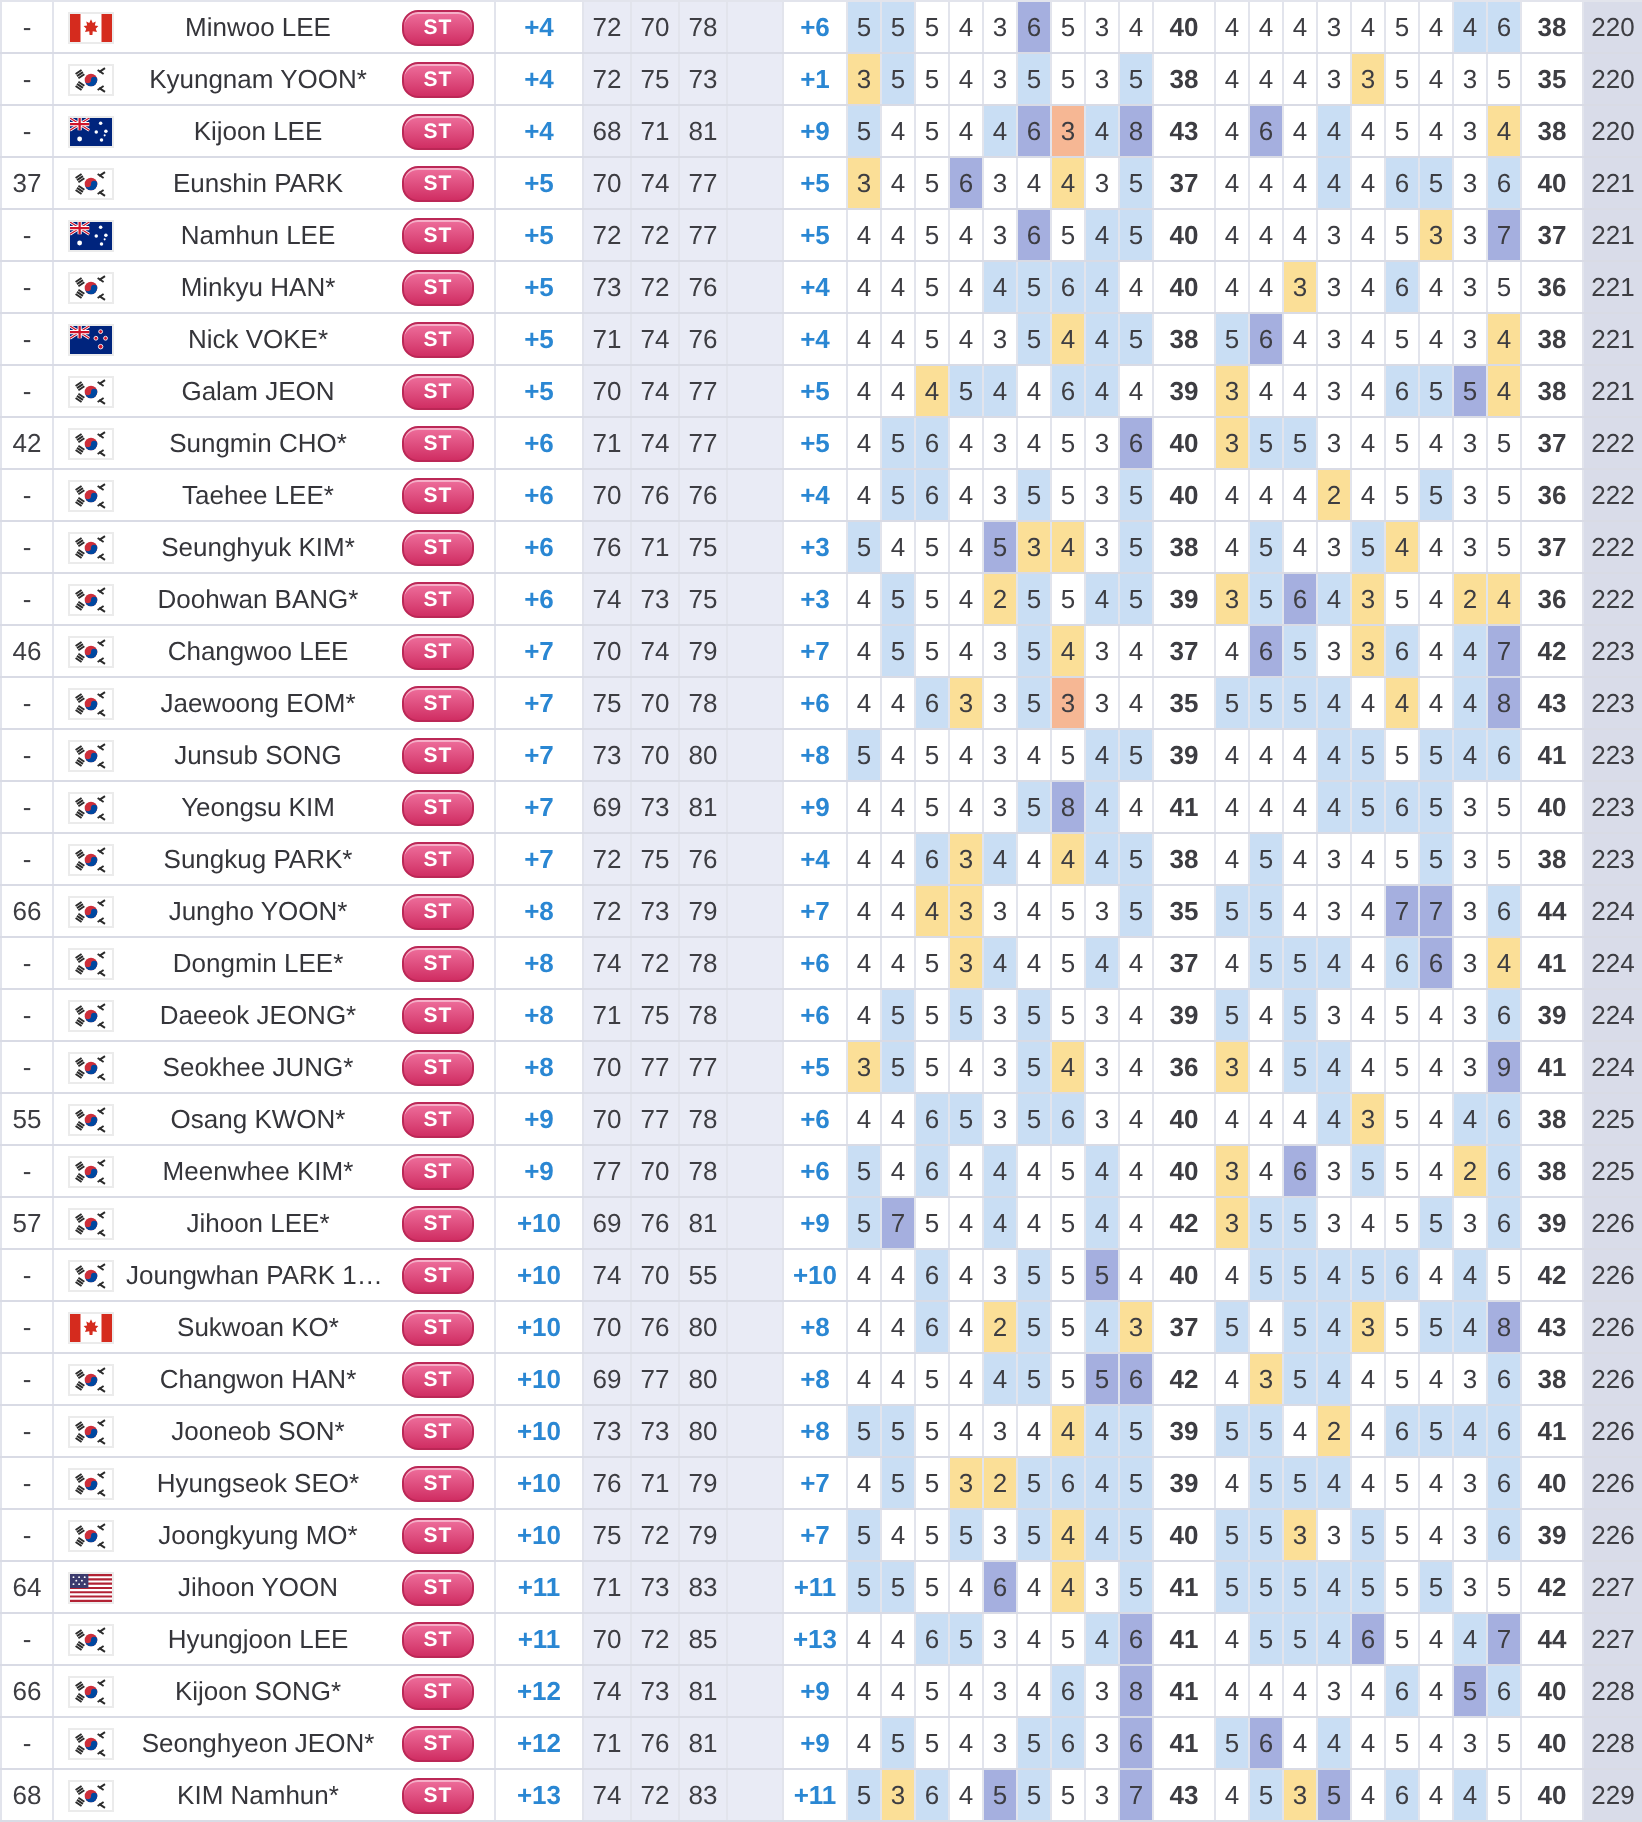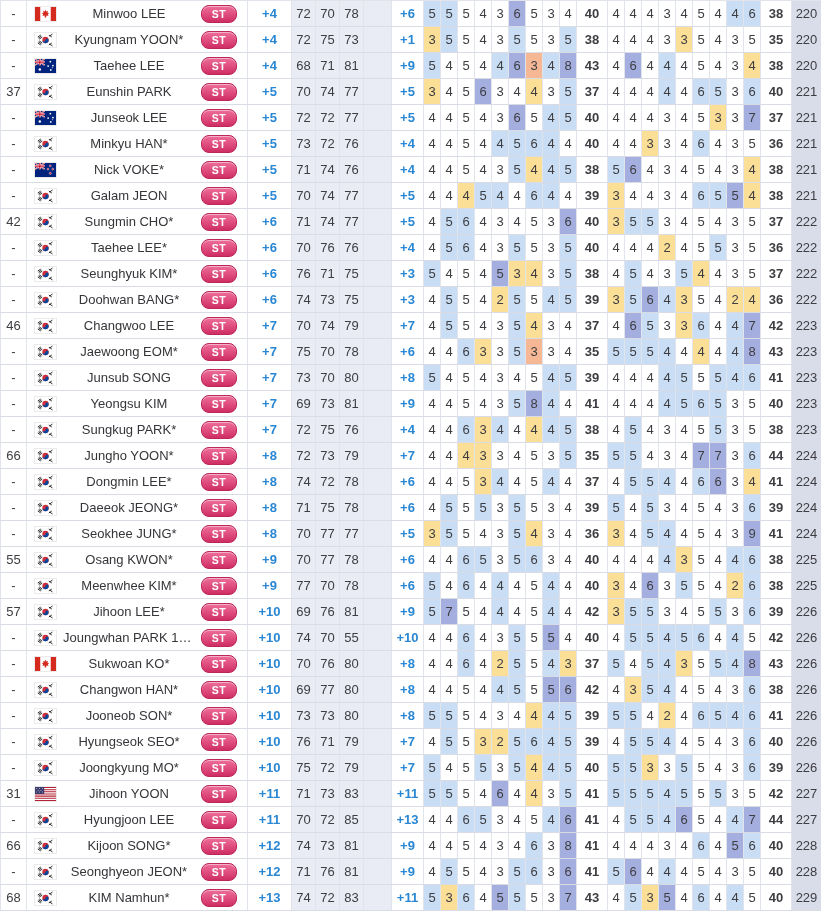--- a/index.html
+++ b/index.html
@@ -152,21 +152,21 @@
                 <g fill="#fff">
                   <circle cx="5.5" cy="12" r="1.4"></circle>
                   <circle cx="17.5" cy="3" r="1"></circle>
                   <circle cx="15" cy="8" r="1"></circle>
                   <circle cx="20.5" cy="7.5" r="1"></circle>
                   <circle cx="18" cy="12.5" r="1"></circle>
                   <circle cx="19.8" cy="9.9" r=".6"></circle>
                 </g>
               </svg>
             </span>
-            <span class="pname">Taehee LEE</span>
+            <span class="pname">Kijoon LEE</span>
             <span class="badge" style="background: linear-gradient(rgb(238, 111, 156), rgb(208, 46, 99)); border: 1px solid rgb(187, 39, 86);">ST</span>
           </div>
         </td>
         <td class="blue" style="color: rgb(42, 135, 211);">+4</td>
         <td class="rcol" style="background: rgb(233, 235, 245);">68</td>
         <td class="rcol" style="background: rgb(233, 235, 245);">71</td>
         <td class="rcol" style="background: rgb(233, 235, 245);">81</td>
         <td class="gapcol" style="background: rgb(233, 235, 245);"></td>
         <td class="blue" style="color: rgb(42, 135, 211);">+9</td>
         <td class="hole" style="background: rgb(201, 222, 244);">5</td>
@@ -255,21 +255,21 @@
                 <g fill="#fff">
                   <circle cx="5.5" cy="12" r="1.4"></circle>
                   <circle cx="17.5" cy="3" r="1"></circle>
                   <circle cx="15" cy="8" r="1"></circle>
                   <circle cx="20.5" cy="7.5" r="1"></circle>
                   <circle cx="18" cy="12.5" r="1"></circle>
                   <circle cx="19.8" cy="9.9" r=".6"></circle>
                 </g>
               </svg>
             </span>
-            <span class="pname">Junseok LEE</span>
+            <span class="pname">Namhun LEE</span>
             <span class="badge" style="background: linear-gradient(rgb(238, 111, 156), rgb(208, 46, 99)); border: 1px solid rgb(187, 39, 86);">ST</span>
           </div>
         </td>
         <td class="blue" style="color: rgb(42, 135, 211);">+5</td>
         <td class="rcol" style="background: rgb(233, 235, 245);">72</td>
         <td class="rcol" style="background: rgb(233, 235, 245);">72</td>
         <td class="rcol" style="background: rgb(233, 235, 245);">77</td>
         <td class="gapcol" style="background: rgb(233, 235, 245);"></td>
         <td class="blue" style="color: rgb(42, 135, 211);">+5</td>
         <td class="hole" style="background: rgb(255, 255, 255);">4</td>
@@ -1489,21 +1489,21 @@
         <td class="hole" style="background: rgb(255, 255, 255);">3</td>
         <td class="hole" style="background: rgb(201, 222, 244);">5</td>
         <td class="hole" style="background: rgb(255, 255, 255);">5</td>
         <td class="hole" style="background: rgb(255, 255, 255);">4</td>
         <td class="hole" style="background: rgb(255, 255, 255);">3</td>
         <td class="hole" style="background: rgb(201, 222, 244);">6</td>
         <td class="sum">39</td>
         <td class="total" style="background: rgb(217, 220, 233);">226</td>
       </tr>
       <tr>
-        <td class="pos">31</td>
+        <td class="pos">64</td>
         <td class="player">
           <div class="pcell">
             <span class="flag">
               <svg viewBox="0 0 24 16" width="21" height="14">
                 <rect width="24" height="16" fill="#b22234"></rect>
                 <g stroke="#fff" stroke-width="1.23">
                   <path d="M0 1.85h24M0 4.3h24M0 6.75h24M0 9.2h24M0 11.65h24M0 14.1h24"></path>
                 </g>
                 <rect width="10.5" height="8" fill="#3c3b6e"></rect>
                 <g fill="#fff">

